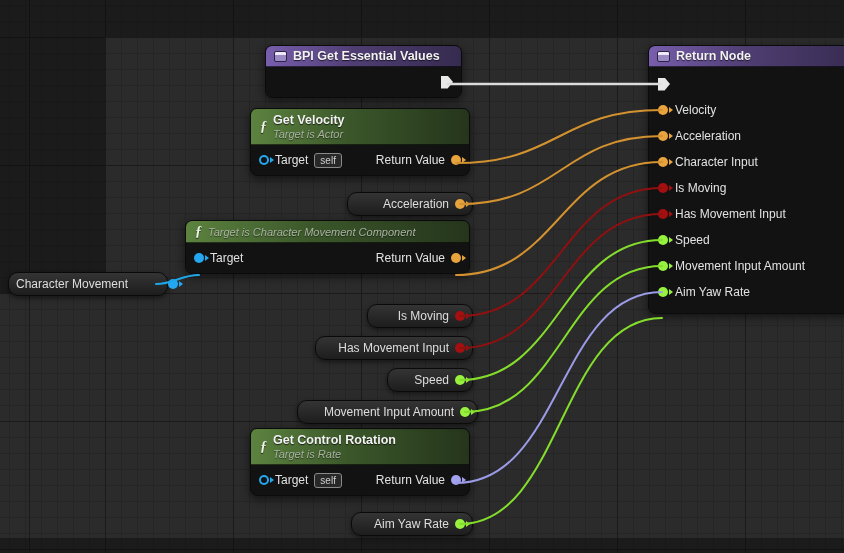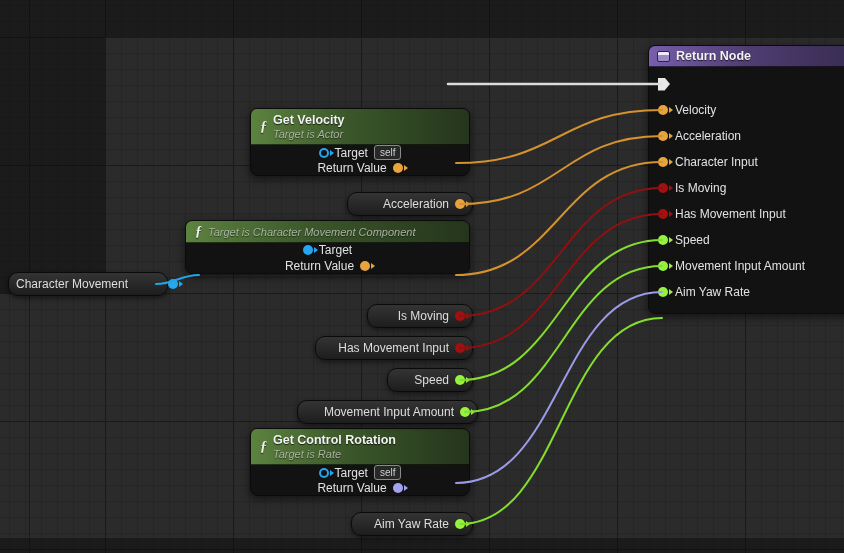--- a/index.html
+++ b/index.html
@@ -52,21 +52,21 @@
     border:1px solid #2c2440;
   }
   .ficon{
     font-size:14px;font-weight:bold;font-style:italic;color:#eef3e8;
     text-shadow:0 1px 1px rgba(0,0,0,0.7);line-height:11px;flex:0 0 auto;
     font-family:"Liberation Serif", serif;
   }
   .htext{display:flex;flex-direction:column;}
 
   .nbody{position:relative;}
-  .prow{display:flex;align-items:center;justify-content:space-between;height:30px;padding:0 8px;flex-direction:column;}
+  .prow{display:flex;align-items:center;justify-content:space-between;height:30px;padding:0 8px;}
   .pgroup{display:flex;align-items:center;gap:6px;}
   .plabel{font-size:12px;color:#e2e2e2;white-space:nowrap;}
 
   .pin{position:relative;width:10px;height:10px;border-radius:50%;flex:0 0 auto;background:var(--c);}
   .pin::after{
     content:'';position:absolute;left:11px;top:2px;
     border-left:4px solid var(--c);
     border-top:3px solid transparent;border-bottom:3px solid transparent;
   }
   .pin.hollow{background:transparent;box-shadow:inset 0 0 0 2px var(--c);}
@@ -104,20 +104,29 @@
 </style>
 </head>
 <body>
 
 <div class="graph">
 
   <div class="shade" style="left:0;top:0;width:844px;height:37px;"></div>
   <div class="shade" style="left:0;top:37px;width:105px;height:256px;"></div>
   <div class="shade" style="left:0;top:538px;width:844px;height:15px;"></div>
 
+  <div class="node" style="left:265px;top:45px;width:197px;">
+    <div class="nheader purple">
+      <span class="hicon"></span>
+      <span class="ntitle">BPI Get Essential Values</span>
+    </div>
+    <div class="nbody" style="height:30px;display:flex;align-items:center;justify-content:flex-end;padding:0 8px;">
+      <span class="exec-pin"></span>
+    </div>
+  </div>
 
   <div class="node" style="left:648px;top:45px;width:216px;">
     <div class="nheader purple">
       <span class="hicon"></span>
       <span class="ntitle">Return Node</span>
     </div>
     <div class="nbody retbody">
       <div class="retrow">
         <span class="exec-pin"></span>
       </div>

